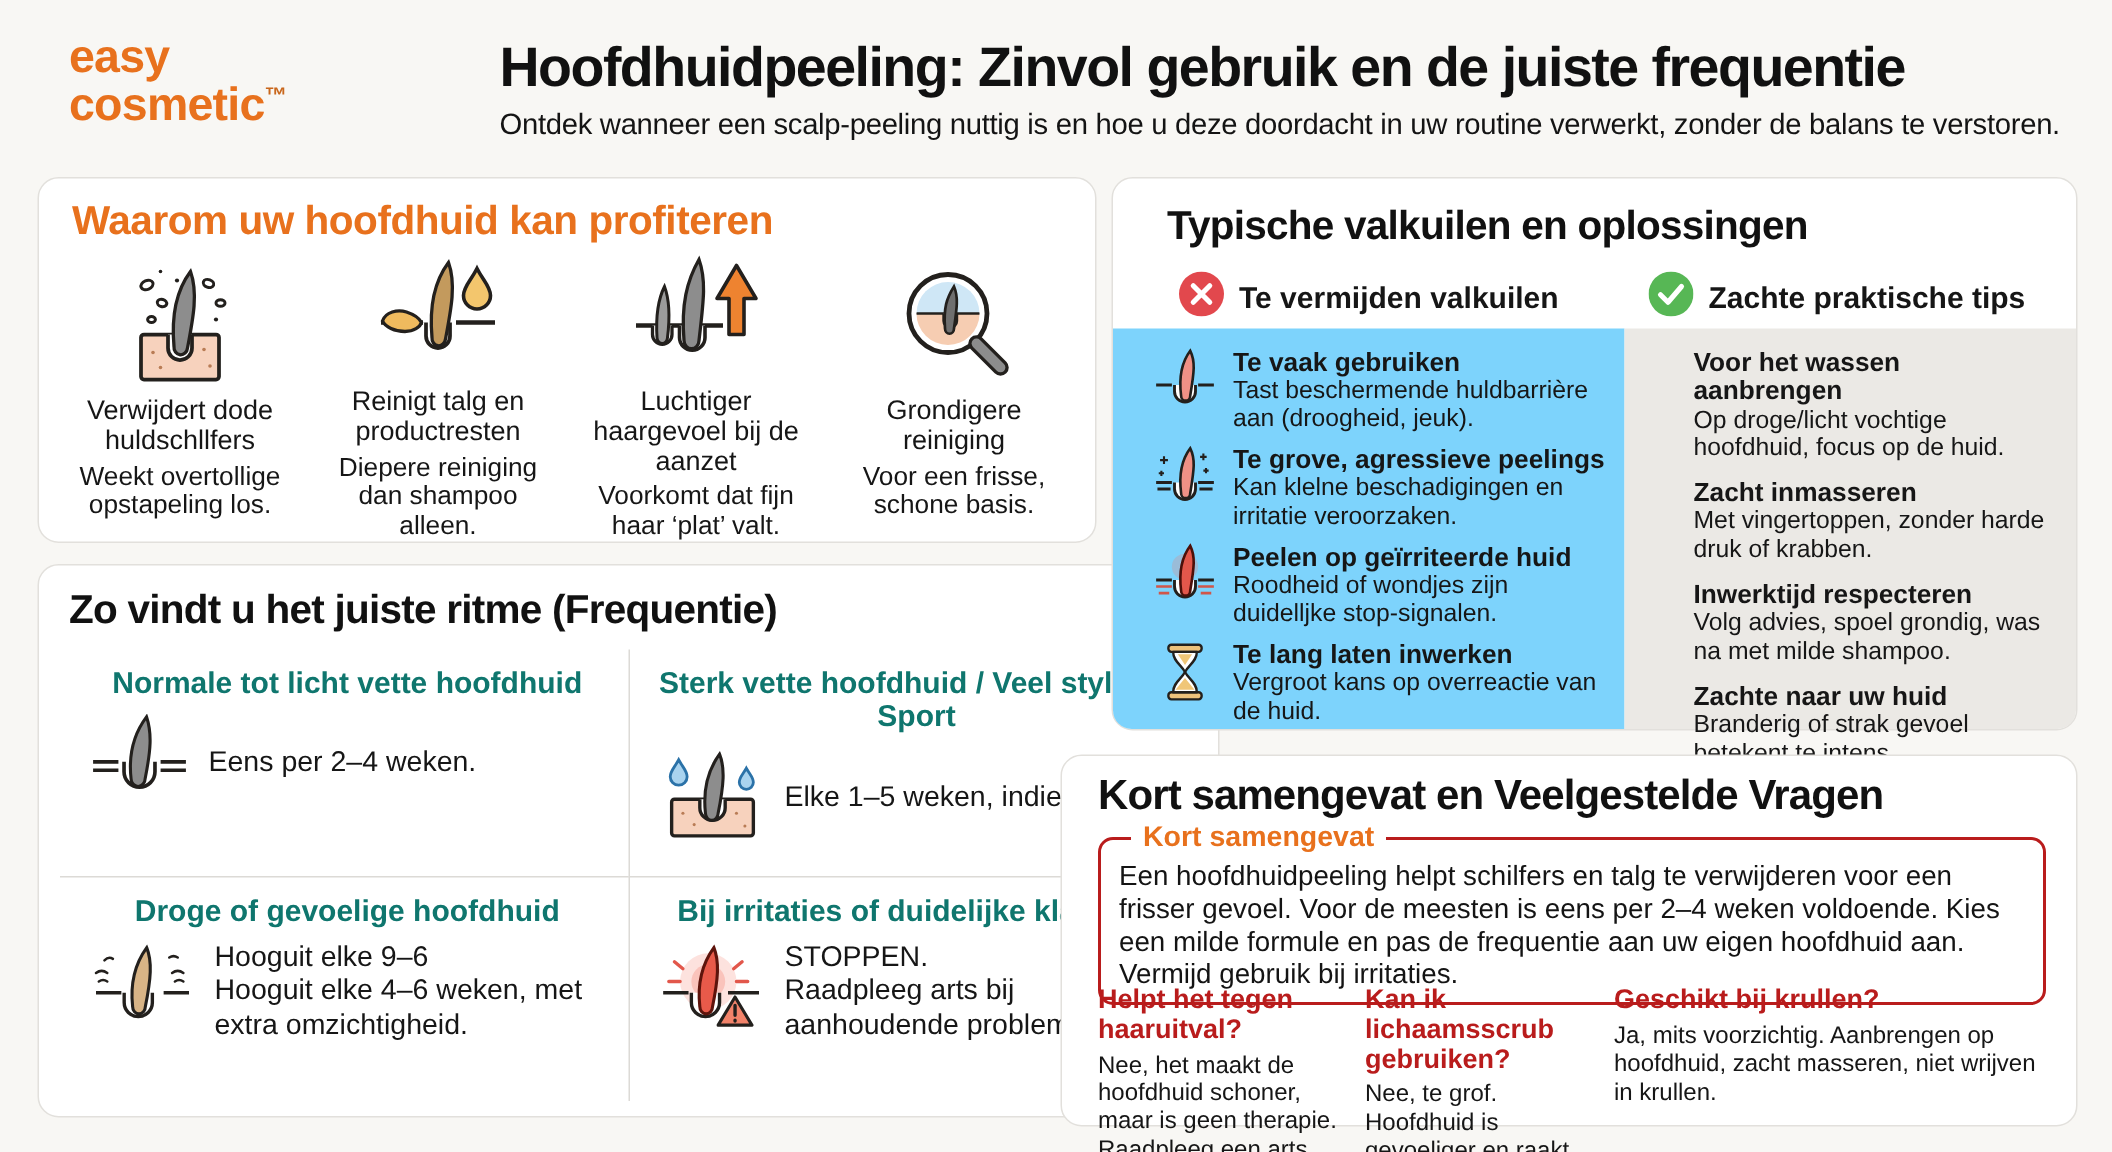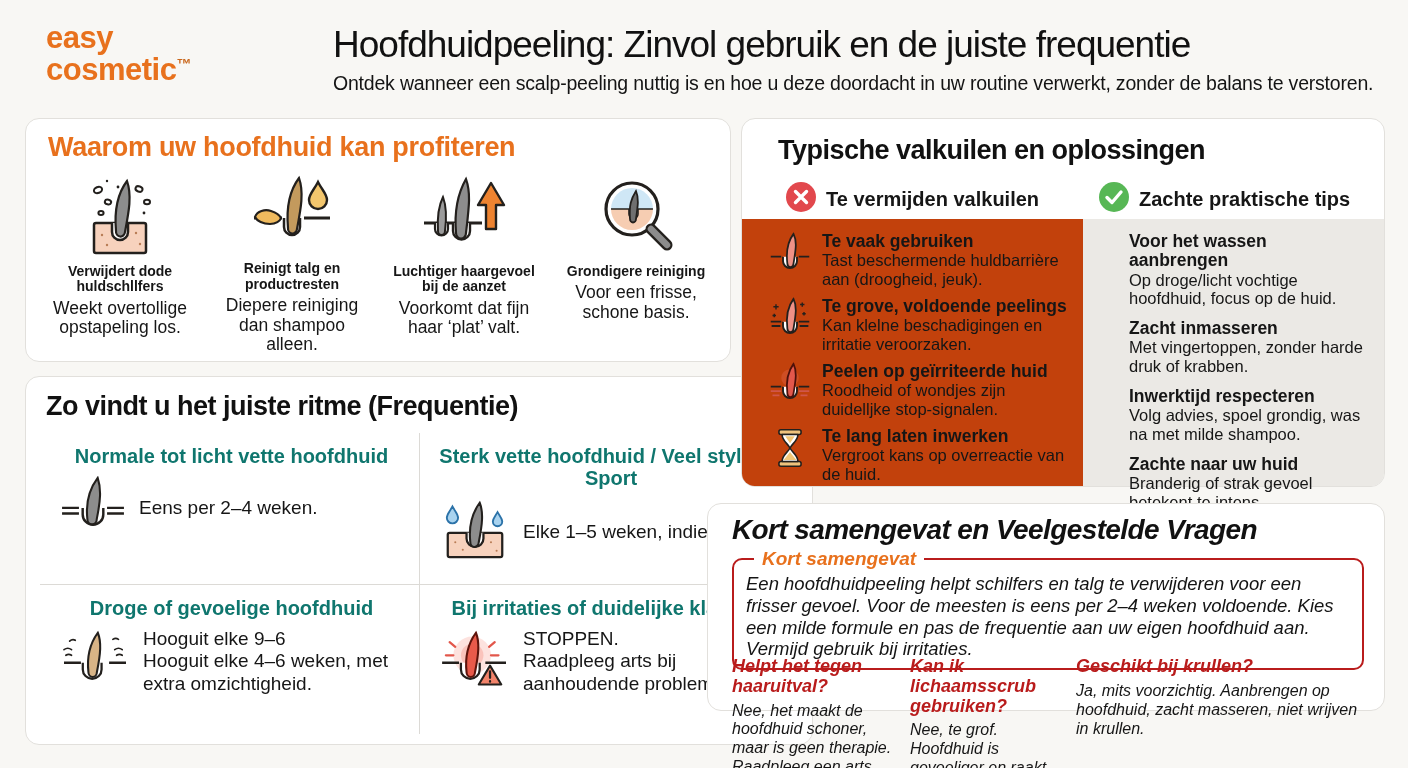--- a/index.html
+++ b/index.html
@@ -14,58 +14,58 @@
   .card {
     position: absolute;
     background: #ffffff;
     border: 1.5px solid #e2e0dc;
     border-radius: 14px;
   }
   
   .logo { position:absolute; left:46px; top:22px; font-size:31px; font-weight:800; color:#e8711d; line-height:1.02; letter-spacing:-0.5px; }
   .logo sup { font-size:15px; color:#c9671c; }
   .header-text { position:absolute; left:333px; top:26px; width:1065px; }
-  .page-title { font-size:37px; font-weight:400; letter-spacing:-1px; line-height:1.05; color:#111; }
+  .page-title { font-size:37px; font-weight:700; letter-spacing:-1px; line-height:1.05; color:#111; }
   .page-subtitle { font-size:19.5px; margin-top:7px; color:#141414; letter-spacing:-0.2px; }
   
   #card-benefits { left:25px; top:118px; width:706px; height:244px; }
   .cardA-heading { position:absolute; left:22px; top:13px; font-size:27px; font-weight:800; color:#e8711d; letter-spacing:-0.3px; }
   .benefits-row { position:absolute; left:8px; right:8px; top:50px; bottom:6px; display:flex; }
   .benefit { flex:1; display:flex; flex-direction:column; align-items:center; text-align:center; padding:0 6px; }
   .benefit-icon { height:90px; display:flex; align-items:flex-end; justify-content:center; }
-  .benefit-title { font-weight:700; font-size:14px; line-height:1.1; margin-top:5px; }
+  .benefit-title { font-weight:400; font-size:18px; line-height:1.1; margin-top:5px; }
   .benefit-desc { font-size:17.5px; line-height:1.12; margin-top:4px; }
   
   #card-frequency { left:25px; top:376px; width:788px; height:369px; }
   .cardB-heading { position:absolute; left:20px; top:14px; font-size:27px; font-weight:800; color:#111; letter-spacing:-0.5px; }
   .freq-grid { position:absolute; left:14px; right:14px; top:56px; bottom:10px; display:grid; grid-template-columns:1fr 1fr; grid-template-rows:1fr 1fr; }
   .freq-cell { padding:12px 10px 6px 14px; }
   .freq-cell.cell-right  { border-left:1.5px solid #dcdad6; }
   .freq-cell.cell-bottom { border-top:1.5px solid #dcdad6; }
   .freq-title { color:#0f766e; font-weight:800; font-size:20px; text-align:center; line-height:1.12; }
   .freq-body { display:flex; align-items:center; gap:13px; margin-top:9px; padding-left:6px; }
   .freq-text { font-size:19px; line-height:1.18; }
   .freq-stop { font-weight:400; }
   
   #card-pitfalls { left:741px; top:118px; width:644px; height:369px; }
   .cardC-heading { position:absolute; left:36px; top:16px; font-size:27px; font-weight:800; color:#111; letter-spacing:-0.5px; }
   .pit-subheaders { position:absolute; top:62px; left:0; right:0; height:36px; display:flex; }
   .pit-subheader { display:flex; align-items:center; gap:10px; font-size:20px; font-weight:800; }
   .pit-subheader.avoid { width:341px; padding-left:44px; }
   .pit-subheader.tips  { flex:1; padding-left:16px; }
   .pit-columns { position:absolute; top:100px; left:0; right:0; bottom:0; display:flex; }
-  .pit-col-avoid { width:341px; background:#c2410c; border-bottom-left-radius:12.5px; padding:13px 6px 6px 26px; }
+  .pit-col-avoid { width:341px; background:#7dd3fc; border-bottom-left-radius:12.5px; padding:13px 6px 6px 26px; }
   .pit-col-tips  { flex:1; background:#ebe9e5; border-bottom-right-radius:12.5px; padding:13px 14px 6px 46px; }
   .pitfall-item { display:flex; gap:10px; align-items:flex-start; margin-bottom:8px; }
   .pitfall-icon { flex:0 0 44px; display:flex; justify-content:center; }
   .pitfall-title { font-weight:800; font-size:17.5px; line-height:1.1; }
   .pitfall-desc { font-size:16.5px; line-height:1.14; }
   .tip-item { margin-bottom:11px; }
   
-  #card-summary { left:707px; top:503px; width:678px; height:208px; border-bottom-left-radius:14px; border-bottom-right-radius:14px;font-style:italic; }
+  #card-summary { left:707px; top:503px; width:678px; height:248px; border-bottom-left-radius:14px; border-bottom-right-radius:14px; }
   .cardD-heading { position:absolute; left:24px; top:10px; font-size:28px; font-weight:800; color:#111; letter-spacing:-0.6px; }
   .summary-box { position:absolute; left:24px; right:20px; top:44px; border:2px solid #b91c1c; border-radius:10px; padding:3px 12px 8px; }
   .summary-box legend { color:#e8711d; font-weight:800; font-size:19px; padding:0 8px; margin-left:8px; }
   .summary-text { font-size:18.5px; line-height:1.18; color:#141414; }
   .faq-row { position:absolute; left:24px; right:14px; top:153px; display:grid; grid-template-columns:164px 152px 1fr; column-gap:14px; }
   .faq-q { color:#b91c1c; font-weight:800; font-size:18px; line-height:1.1; margin-bottom:5px; }
   .faq-a { font-size:16px; line-height:1.18; }
 </style>
 </head>
 <body>
@@ -290,21 +290,21 @@
       <div class="pitfall-item">
         <span class="pitfall-icon">
           <svg viewBox="0 0 48 50" width="42" height="44">
             <path d="M8 8 v6 M5 11 h6 M38 6 v5 M35.5 8.5 h5 M40 17 v4 M38 19 h4 M6 19 v4 M4 21 h4" stroke="#23201d" stroke-width="1.6"></path>
             <path d="M2 28 H14 M34 28 H46 M3 33 H13 M35 33 H45" stroke="#23201d" stroke-width="2.2"></path>
             <path d="M16 28 v5 a8 8 0 0 0 16 0 v-5" fill="#fff" stroke="#23201d" stroke-width="2.2"></path>
             <path d="M28 2 C22 10 19 20 21 36 a3.5 4 0 0 0 7 0 C31 18 32 10 28 2 Z" fill="#ef9186" stroke="#23201d" stroke-width="2"></path>
           </svg>
         </span>
         <div>
-          <div class="pitfall-title">Te grove, voldoende peelings</div>
+          <div class="pitfall-title">Te grove, agressieve peelings</div>
           <div class="pitfall-desc">Kan klelne beschadigingen en irritatie veroorzaken.</div>
         </div>
       </div>
 
       <div class="pitfall-item">
         <span class="pitfall-icon">
           <svg viewBox="0 0 48 50" width="42" height="44">
             <circle cx="24" cy="18" r="10" fill="#f4796a" opacity="0.25"></circle>
             <path d="M2 28 H14 M34 28 H46" stroke="#23201d" stroke-width="2.2"></path>
             <path d="M2 33 H14 M34 33 H46 M4 38 H12 M36 38 H44" stroke="#d0564a" stroke-width="2"></path>

